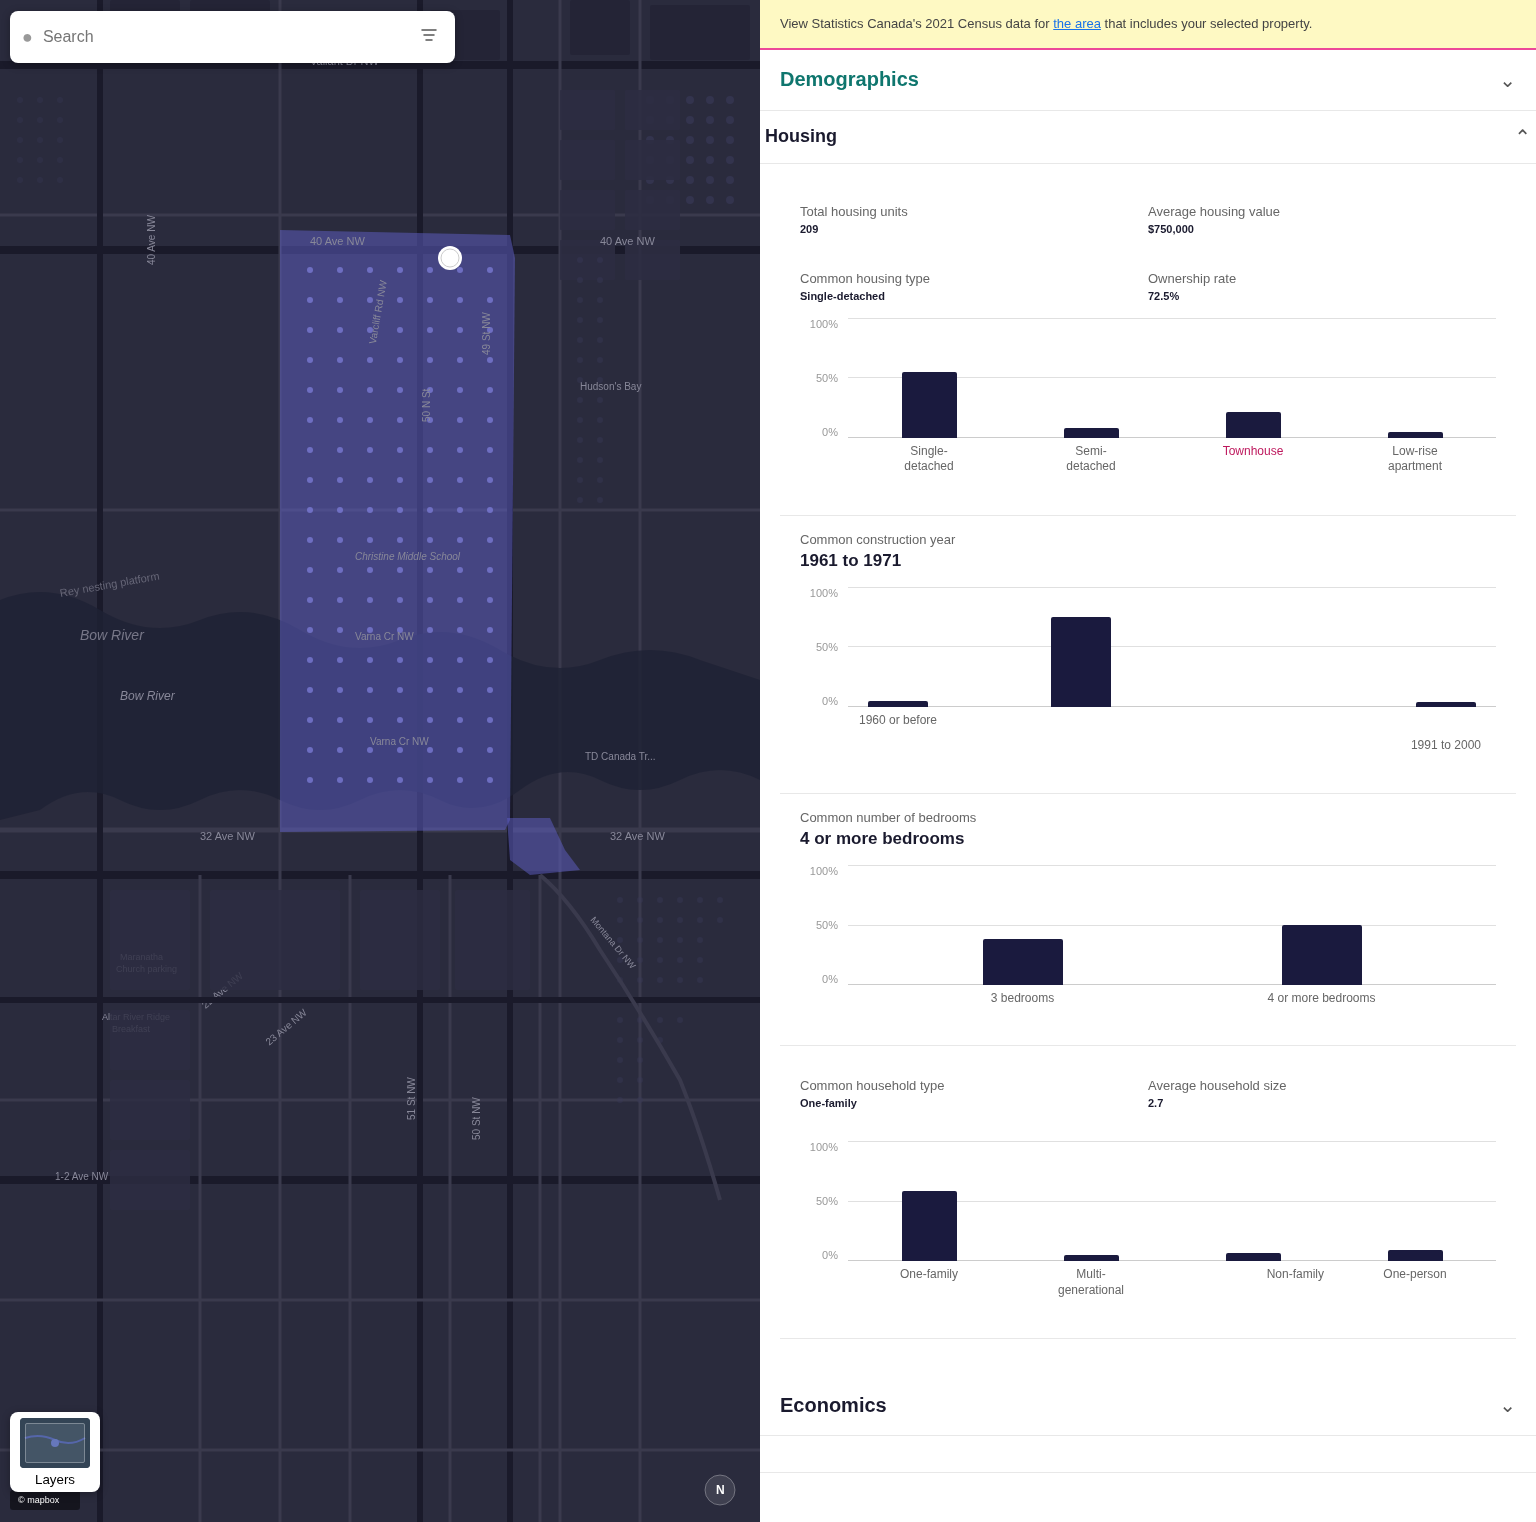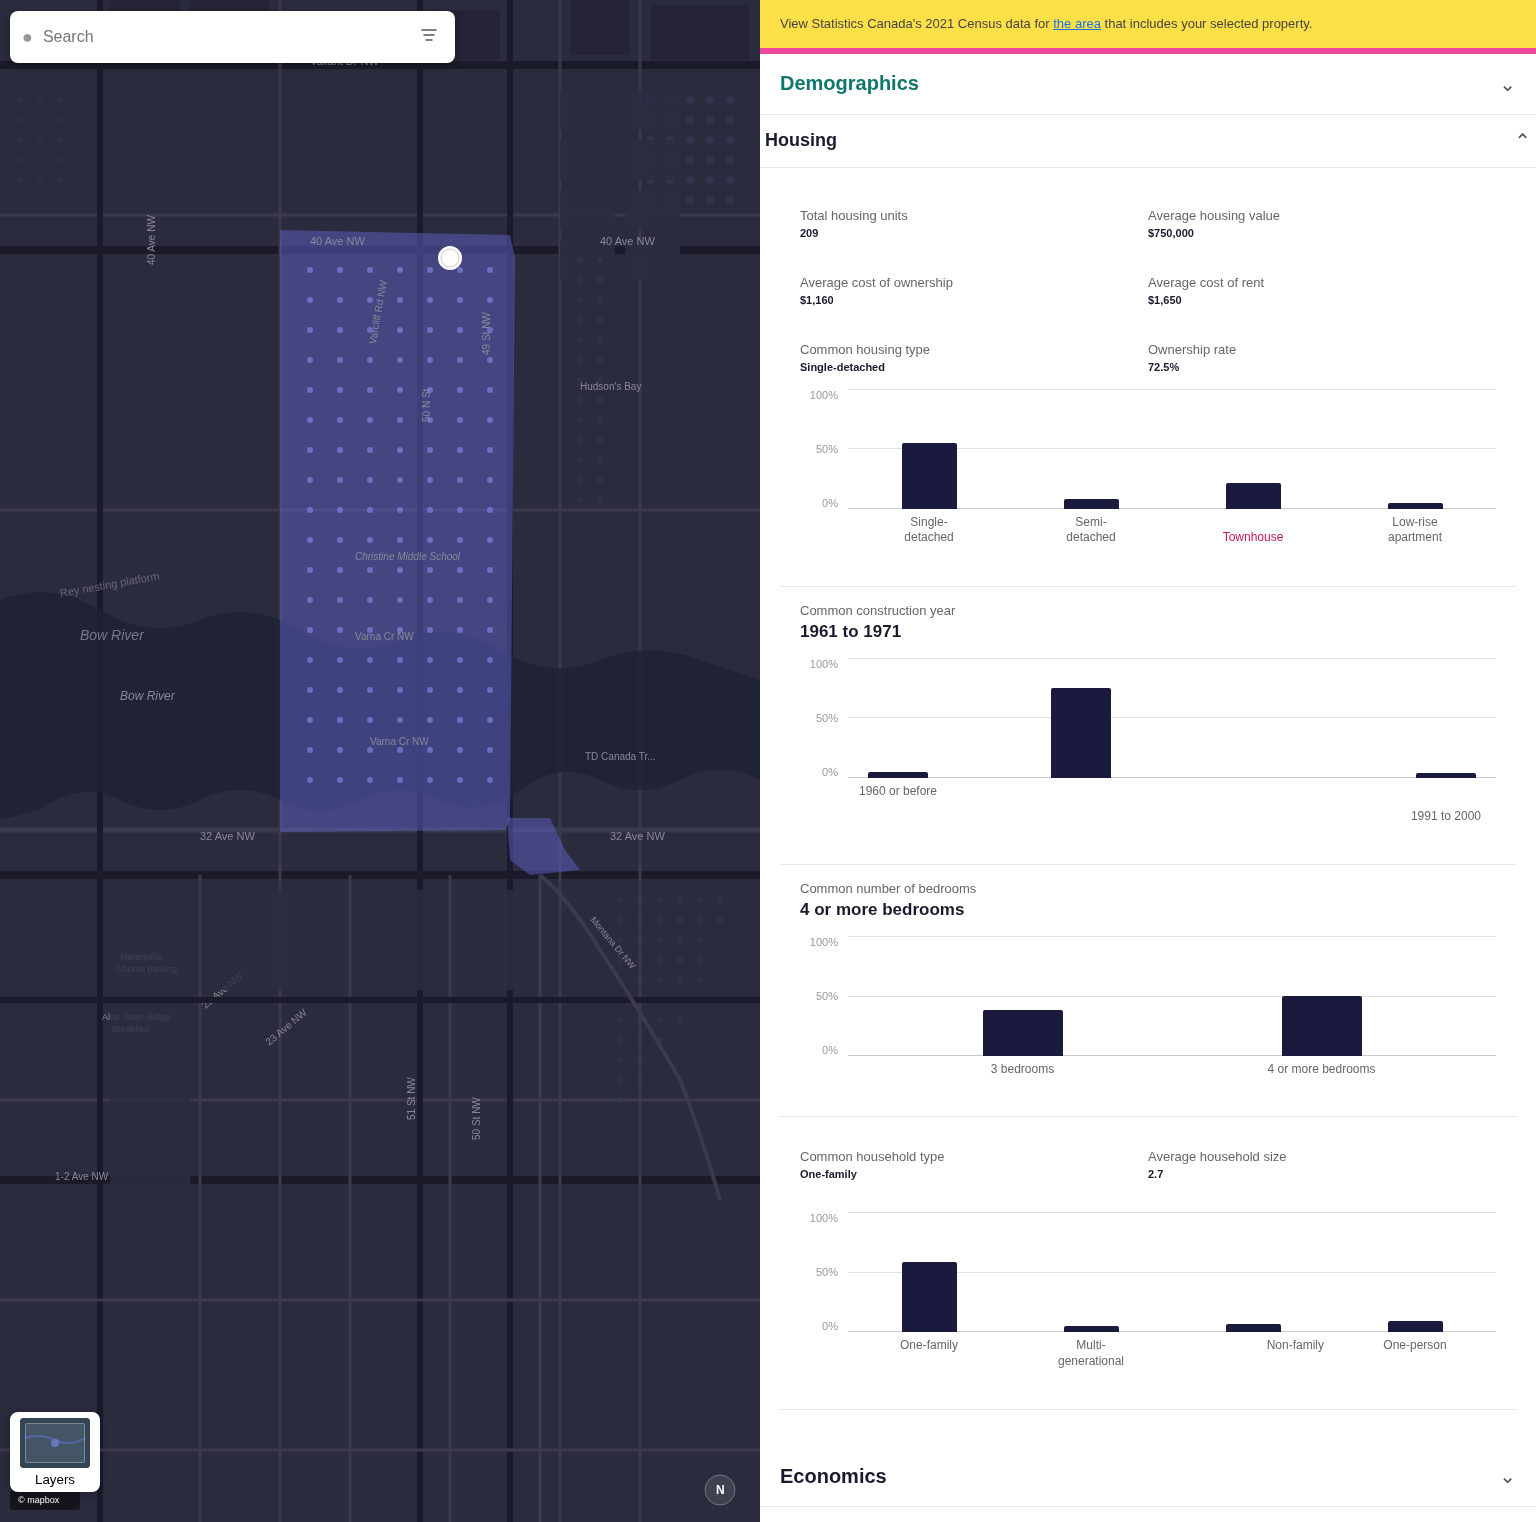--- a/index.html
+++ b/index.html
@@ -105,23 +105,23 @@
       position: absolute;
       right: 0; top: 0;
       width: 776px; height: 1522px;
       background: white;
       overflow-y: auto;
       overflow-x: hidden;
     }
 
     
     #census-bar {
-      background: #fde047;
+      background: #fef9c3;
       padding: 14px 20px;
-      border-bottom: 6px solid #ec4899;
+      border-bottom: 2px solid #ec4899;
       font-size: 13px;
       color: #444;
       line-height: 1.5;
     }
 
     #census-bar a {
       color: #1a73e8;
       text-decoration: underline;
     }
 
@@ -671,30 +671,20 @@
       <div class="stat-cell">
         <div class="stat-label">Total housing units</div>
         <div class="stat-value">209</div>
       </div>
       <div class="stat-cell">
         <div class="stat-label">Average housing value</div>
         <div class="stat-value">$750,000</div>
       </div>
     </div>
 
-    <div class="stats-grid">
-      <div class="stat-cell">
-        <div class="stat-label">Average cost of ownership</div>
-        <div class="stat-value">$1,160</div>
-      </div>
-      <div class="stat-cell">
-        <div class="stat-label">Average cost of rent</div>
-        <div class="stat-value">$1,650</div>
-      </div>
-    </div>
 
     <div class="stats-grid">
       <div class="stat-cell">
         <div class="stat-label">Common housing type</div>
         <div class="stat-value">Single-detached</div>
       </div>
       <div class="stat-cell">
         <div class="stat-label">Ownership rate</div>
         <div class="stat-value">72.5%</div>
       </div>
@@ -731,21 +721,21 @@
               <div style="display:flex; flex-direction:column; align-items:center; flex:1;">
                 <div style="background:#1a1a3e; width:55px; height:26px; border-radius:2px 2px 0 0;"></div>
               </div>
 
               <div style="display:flex; flex-direction:column; align-items:center; flex:1;">
                 <div style="background:#1a1a3e; width:55px; height:6px; border-radius:2px 2px 0 0;"></div>
               </div>
             </div>
           </div>
 
-          <div style="margin-left:48px; display:flex; gap:20px; padding:0 10px; margin-top:6px;align-items:flex-end;">
+          <div style="margin-left:48px; display:flex; gap:20px; padding:0 10px; margin-top:6px;">
             <div style="flex:1; text-align:center; font-size:12px; color:#666; line-height:1.3;">Single-<br>detached</div>
             <div style="flex:1; text-align:center; font-size:12px; color:#666; line-height:1.3;">Semi-<br>detached</div>
             <div style="flex:1; text-align:center; font-size:12px; color:#be185d; line-height:1.3;">Townhouse</div>
             <div style="flex:1; text-align:center; font-size:12px; color:#666; line-height:1.3;">Low-rise<br>apartment</div>
           </div>
         </div>
       </div>
     </div>
 
     <div class="divider"></div>

